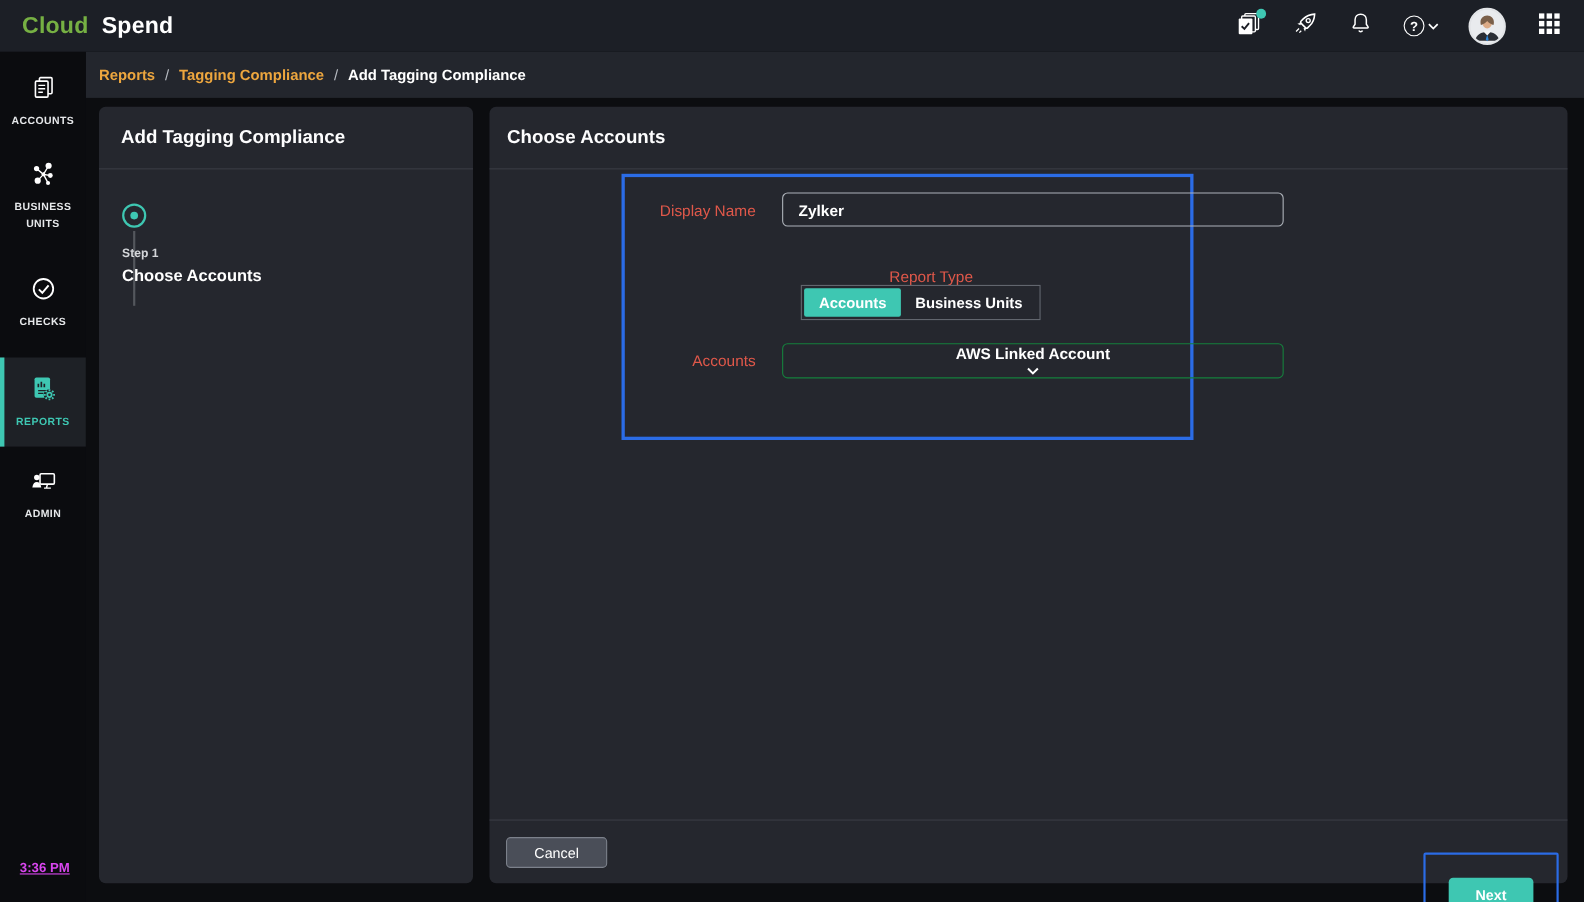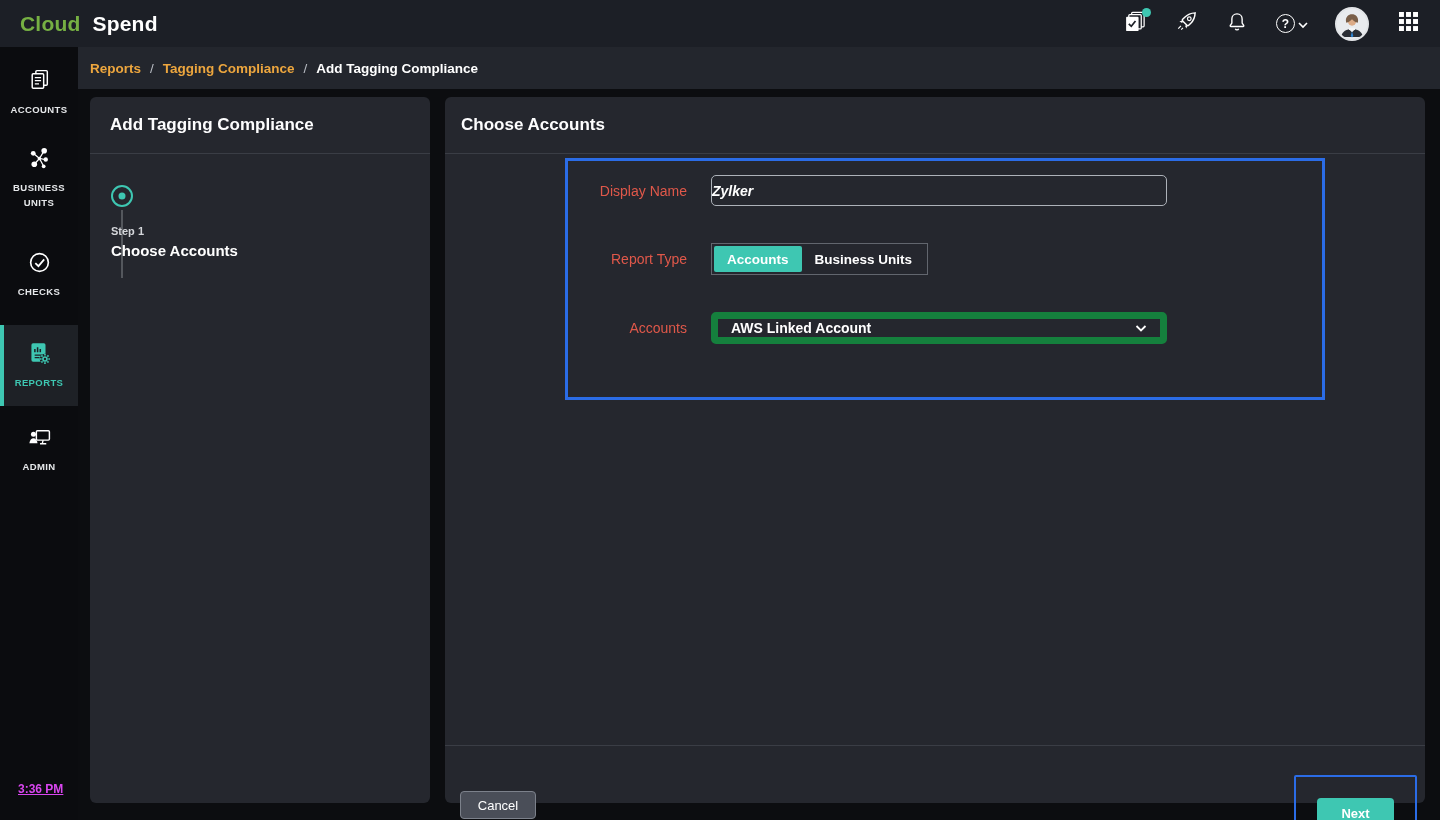--- a/index.html
+++ b/index.html
@@ -71,42 +71,42 @@
   .step.s2 { top:183px; }
   .step-circle-active { width:22px; height:22px; border-radius:50%; border:2px solid #3ec7b2; position:relative; flex-shrink:0; }
   .step-circle-active::after { content:""; position:absolute; left:50%; top:50%; transform:translate(-50%,-50%);
     width:7px; height:7px; border-radius:50%; background:#3ec7b2; }
   .step-circle-pending { width:22px; height:22px; border-radius:50%; background:#95989d; flex-shrink:0; }
   .step-step { font-size:11px; color:#d4d6da; font-weight:600; }
   .step-label { font-size:15px; color:#ffffff; font-weight:600; margin-top:5px; }
   .connector { position:absolute; left:31px; top:113px; width:2px; height:68px; background:#54575d; }
 
   
-  .form-highlight { position:absolute; left:120px; top:61px; width:760px; height:242px;
+  .form-highlight { position:absolute; left:120px; top:61px; width:520px; height:242px;
     border:3px solid #2b6ce6; }
   .form-row { position:absolute; left:0; width:100%; display:flex; align-items:center; }
-  .fr1 { top:14px; } .fr2 { top:82px; } .fr3 { top:151px; }
+  .fr1 { top:14px; } .fr2 { top:82px;flex-direction:column; } .fr3 { top:151px; }
   .form-label { width:119px; text-align:right; color:#e0584a; font-size:14px; flex-shrink:0; }
   .form-control { margin-left:24px; }
   .text-input { width:456px; height:31px; background:transparent; border:1px solid #adb2b9;
-    border-radius:5px; color:#fff; font-size:14px; font-weight:600; padding:0 0;
-    font-family:"Liberation Sans", sans-serif; outline:none;font-style:italic; }
+    border-radius:5px; color:#fff; font-size:14px; font-weight:600; padding:0 14px;
+    font-family:"Liberation Sans", sans-serif; outline:none; }
   .toggle { display:flex; align-items:center; border:1px solid #62666e; padding:2px; height:32px; cursor:pointer; }
   .toggle-opt { font-size:13.5px; font-weight:600; padding:0 13px; height:26px;
     display:flex; align-items:center; color:#fff; border-radius:2px; }
   .toggle-opt.selected { background:#3ec7b2; }
-  .dropdown { width:456px; height:32px; border:7px solid #15803d; border-radius:5px;
+  .dropdown { width:456px; height:32px; border:1px solid #15803d; border-radius:5px;
     display:flex; align-items:center; justify-content:space-between; padding:0 13px;
-    cursor:pointer; font-size:14px; font-weight:600; color:#fff; }
+    cursor:pointer; font-size:14px; font-weight:600; color:#fff;flex-direction:column; }
 
   
   .footer-divider { position:absolute; left:0; top:648px; width:100%; height:1px; background:#3a3d45; }
-  .cancel-btn { position:absolute; left:15px; top:664px; width:76px; height:28px;
+  .cancel-btn { position:absolute; left:15px; top:664px; width:92px; height:28px;
     background:#4a4e58; border:1px solid #7c818b; border-radius:4px; color:#fff; font-size:13px;
-    display:flex; align-items:center; justify-content:center; cursor:pointer;margin-top:30px; }
+    display:flex; align-items:center; justify-content:center; cursor:pointer; }
   .next-wrap { position:absolute; right:8px; top:678px; border:2.5px solid #2b6ce6; padding:21px; border-radius:2px; }
   .next-btn { width:77px; height:30px; background:#3ec7b2; border:none; border-radius:4px;
     color:#fff; font-size:13px; font-weight:600; display:flex; align-items:center; justify-content:center; cursor:pointer; }
 </style>
 </head>
 <body>
 
 <div class="topnav">
   <div class="logo">
     <span class="p1">Cloud</span><span class="p2">Spend</span>

